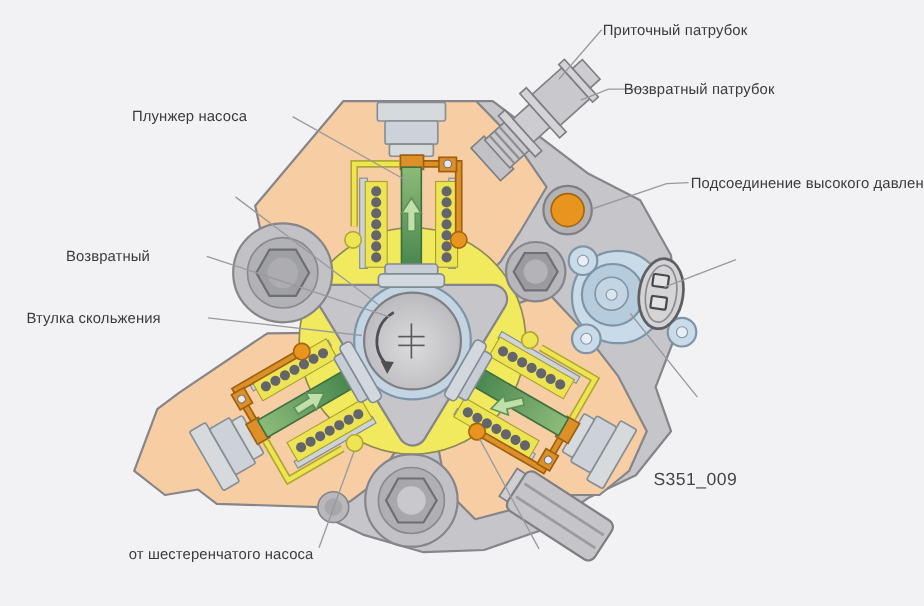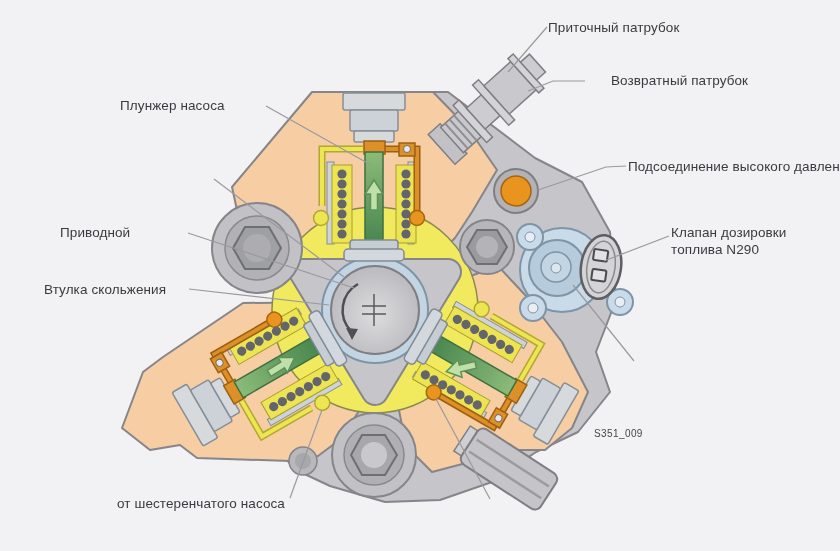--- a/index.html
+++ b/index.html
@@ -9,21 +9,21 @@
     font-family:Liberation Sans, sans-serif;
   }
   .stage svg{position:absolute;left:0;top:0;}
   .lbl{
     position:absolute;color:#3b3b3f;font-size:13.5px;line-height:17px;
     white-space:nowrap;letter-spacing:.1px;
   }
   .lbl.r{}
   .lbl span{display:block;}
   .figcode{
-    position:absolute;color:#46464a;font-size:10px;letter-spacing:.4px;
+    position:absolute;color:#46464a;font-size:16px;letter-spacing:.4px;
   }
 </style>
 </head>
 <body>
 
 <div class="stage">
 
 <svg width="840" height="551" viewBox="0 0 840 551">
   <defs>
     <linearGradient id="gGreen" x1="0" y1="0" x2="0" y2="1">
@@ -205,27 +205,23 @@
     <path d="M 189,289 L 329,305"></path>
     <path d="M 626,166 L 606,167 L 538,190"></path>
     <path d="M 669,236 L 604,261"></path>
     <path d="M 634,361 L 573,285"></path>
     <path d="M 322,410 L 290,498"></path>
     <path d="M 436,399 L 490,499"></path>
   </g>
 </svg>
 
 <div class="lbl" style="left:548px;top:19px">Приточный патрубок</div>
-<div class="lbl" style="left:611px;top:72px">Возвратный патрубок</div>
+<div class="lbl" style="left:567px;top:72px">Возвратный патрубок</div>
 <div class="lbl r" style="left:120px;top:97px;width:145px">Плунжер насоса</div>
-<div class="lbl r" style="left:60px;top:224px;width:122px">Приводной</div>
-<div class="lbl r" style="left:44px;top:281px;width:145px">Втулка скольжения</div>
+<div class="lbl r" style="left:60px;top:224px;width:122px">Возвратный</div>
+<div class="lbl r" style="left:24px;top:281px;width:145px">Втулка скольжения</div>
 <div class="lbl" style="left:628px;top:158px">Подсоединение высокого давления</div>
-<div class="lbl" style="left:671px;top:224px">
-  <span>Клапан дозировки</span>
-  <span>топлива N290</span>
-</div>
 <div class="lbl" style="left:117px;top:495px">
   <span>от шестеренчатого насоса</span>
 </div>
 <div class="figcode" style="left:594px;top:428px">S351_009</div>
 
 </div>
 
 </body></html>

